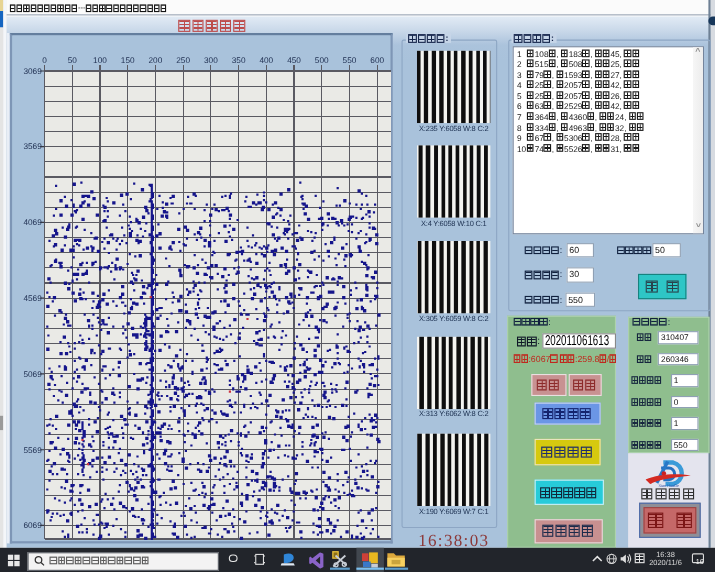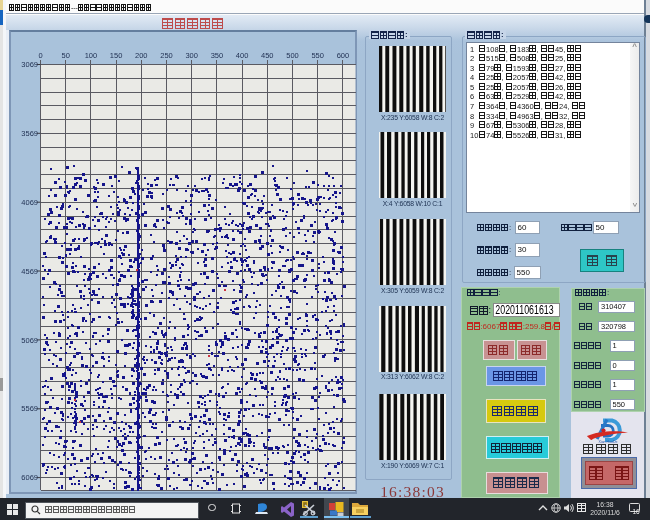--- a/index.html
+++ b/index.html
@@ -202,21 +202,21 @@
     <i class="g" style="width:10.5px;height:10.5px;margin-right:1.5px;color:#1a2a4a;"></i>
     <i class="g" style="width:10.5px;height:10.5px;margin-right:1.5px;color:#1a2a4a;"></i>
     <i class="g" style="width:10.5px;height:10.5px;margin-right:1.5px;color:#1a2a4a;"></i>
     <i class="g" style="width:10.5px;height:10.5px;margin-right:1.5px;color:#1a2a4a;"></i>
   </div>
 <div class="a" style="left:571px;top:287.5px;width:73.5px;height:124.5px;background:#8fbe8e;border:1px solid #aed2ae"></div>
 <div class="a" style="left:575px;top:288.5px;white-space:nowrap;color:#10203e"><i class="g" style="width:7.2px;height:7.5px;margin-right:0.8px;"></i><i class="g" style="width:7.2px;height:7.5px;margin-right:0.8px;"></i><i class="g" style="width:7.2px;height:7.5px;margin-right:0.8px;"></i><i class="g" style="width:7.2px;height:7.5px;margin-right:0.8px;"></i><span style="font-size:8px;line-height:7.5px;vertical-align:top">:</span></div>
 <div class="lbl" style="left:579px;top:303px;color:#16263e"><i class="g" style="width:6.4px;height:7px;margin-right:0.6px;"></i><i class="g" style="width:6.4px;height:7px;margin-right:0.6px;"></i></div>
 <div class="inp" style="left:598px;top:301px;width:37px;height:11.5px;font-size:7.5px;line-height:9px">310407</div>
 <div class="lbl" style="left:579px;top:322.5px;color:#16263e"><i class="g" style="width:6.4px;height:7px;margin-right:0.6px;"></i><i class="g" style="width:6.4px;height:7px;margin-right:0.6px;"></i></div>
-<div class="inp" style="left:598px;top:320.5px;width:37px;height:11.5px;font-size:7.5px;line-height:9px">320798</div>
+<div class="inp" style="left:598px;top:320.5px;width:37px;height:11.5px;font-size:7.5px;line-height:9px">260346</div>
 <div class="lbl" style="left:574px;top:342px;color:#16263e"><i class="g" style="width:6.4px;height:7px;margin-right:0.6px;"></i><i class="g" style="width:6.4px;height:7px;margin-right:0.6px;"></i><i class="g" style="width:6.4px;height:7px;margin-right:0.6px;"></i><i class="g" style="width:6.4px;height:7px;margin-right:0.6px;"></i></div>
 <div class="inp" style="left:609.5px;top:340px;width:25.5px;height:11.5px;font-size:7.5px;line-height:9px">1</div>
 <div class="lbl" style="left:574px;top:361.5px;color:#16263e"><i class="g" style="width:6.4px;height:7px;margin-right:0.6px;"></i><i class="g" style="width:6.4px;height:7px;margin-right:0.6px;"></i><i class="g" style="width:6.4px;height:7px;margin-right:0.6px;"></i><i class="g" style="width:6.4px;height:7px;margin-right:0.6px;"></i></div>
 <div class="inp" style="left:609.5px;top:359.5px;width:25.5px;height:11.5px;font-size:7.5px;line-height:9px">0</div>
 <div class="lbl" style="left:574px;top:381px;color:#16263e"><i class="g" style="width:6.4px;height:7px;margin-right:0.6px;"></i><i class="g" style="width:6.4px;height:7px;margin-right:0.6px;"></i><i class="g" style="width:6.4px;height:7px;margin-right:0.6px;"></i><i class="g" style="width:6.4px;height:7px;margin-right:0.6px;"></i></div>
 <div class="inp" style="left:609.5px;top:379px;width:25.5px;height:11.5px;font-size:7.5px;line-height:9px">1</div>
 <div class="lbl" style="left:574px;top:400.5px;color:#16263e"><i class="g" style="width:6.4px;height:7px;margin-right:0.6px;"></i><i class="g" style="width:6.4px;height:7px;margin-right:0.6px;"></i><i class="g" style="width:6.4px;height:7px;margin-right:0.6px;"></i><i class="g" style="width:6.4px;height:7px;margin-right:0.6px;"></i></div>
 <div class="inp" style="left:609.5px;top:398.5px;width:25.5px;height:11.5px;font-size:7.5px;line-height:9px">550</div>
 <div class="a" style="left:571px;top:412px;width:72.5px;height:85.5px;background:#e4e4ee"></div>
 <svg class="a" style="left:586px;top:417px" width="44" height="27" viewBox="0 0 44 27">

